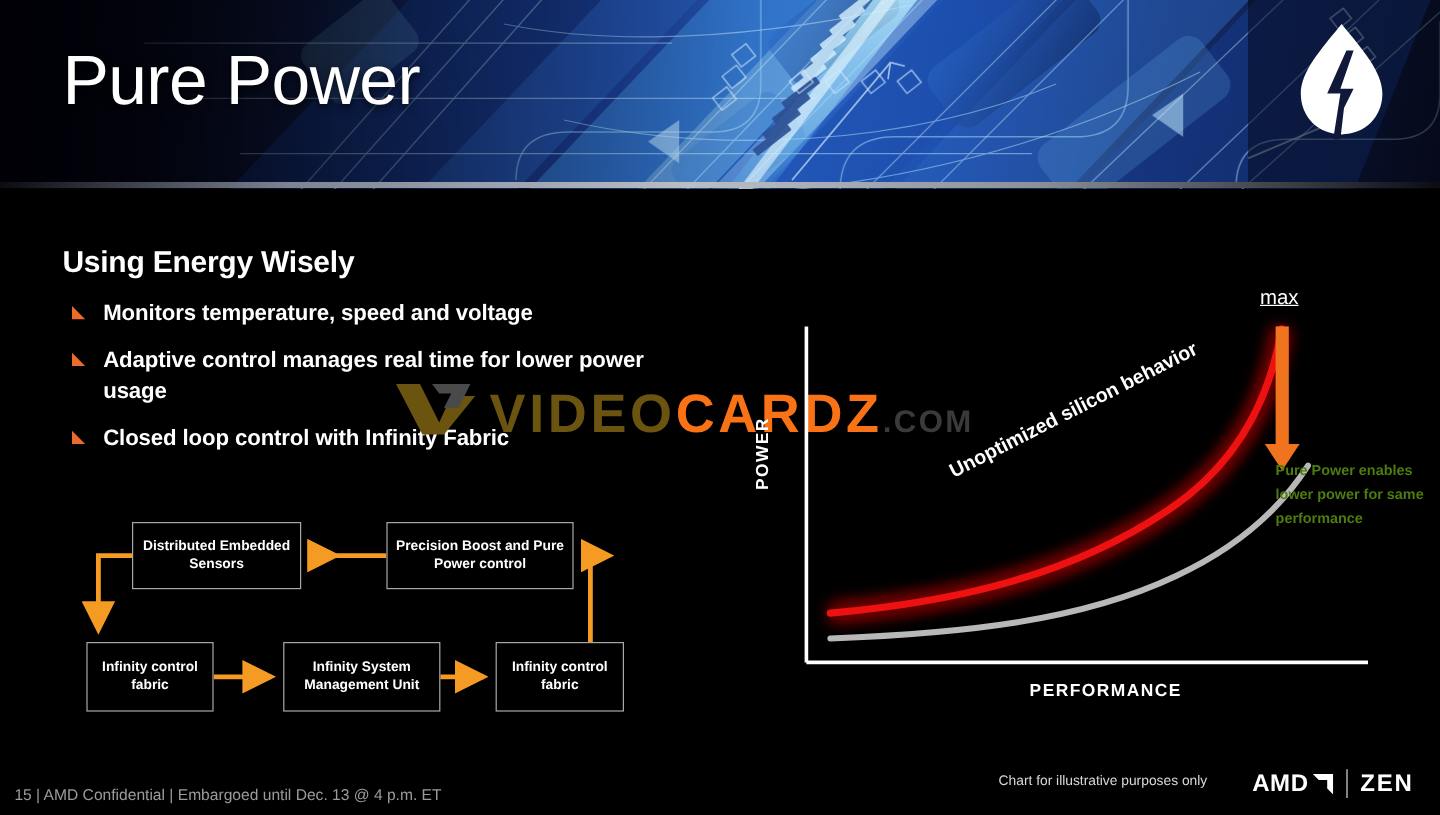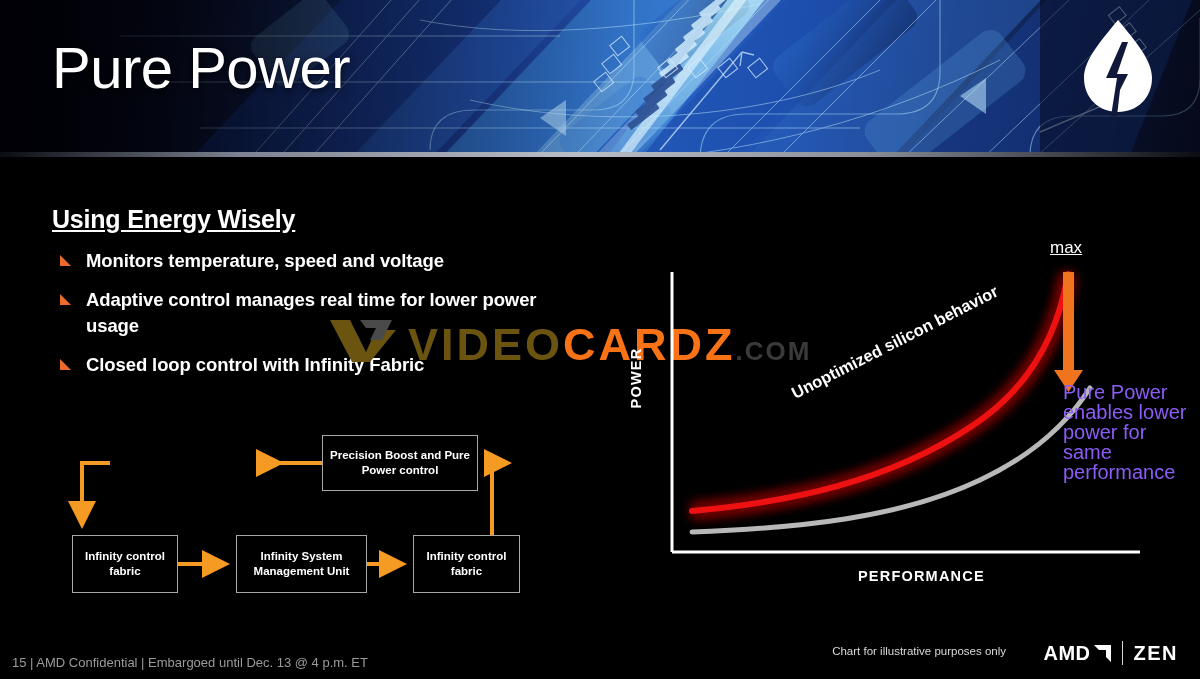--- a/index.html
+++ b/index.html
@@ -53,21 +53,20 @@
   }
 
   
   .section-heading {
     position: absolute;
     left: 52px; top: 205px;
     font-size: 25px;
     font-weight: bold;
     color: #ffffff;
     letter-spacing: -0.2px;
-    text-decoration: underline;
   }
   .bullets {
     position: absolute;
     left: 56px; top: 248px;
     width: 520px;
   }
   .bullet {
     position: relative;
     display: block;
     padding-left: 30px;
@@ -169,23 +168,23 @@
     font-weight: bold;
     line-height: 21px;
     transform: rotate(-27deg);
     transform-origin: left top;
     white-space: nowrap;
   }
   #label-callout {
     position: absolute;
     left: 443px; top: 152px;
     width: 125px;
-    color: #8b5cf6;
-    font-size: 20px;
-    font-weight: normal;
+    color: #4d7c0f;
+    font-size: 12px;
+    font-weight: bold;
     line-height: 20px;
   }
 
   
   .footer-left {
     position: absolute;
     left: 12px; top: 655px;
     color: #9b9b9b;
     font-size: 13px;
   }
@@ -395,20 +394,21 @@
         <path d="M50,38 L22,38 L22,100" marker-end="url(#arwD)"></path>
 
         <path d="M118,139 L166,139" marker-end="url(#arwR)"></path>
 
         <path d="M286,139 L343,139" marker-end="url(#arwR)"></path>
 
         <path d="M432,110 L432,38 L428,38" marker-end="url(#arwL)"></path>
       </g>
     </svg>
 
+    <div class="dbox" id="box-sensors">Distributed Embedded Sensors</div>
     <div class="dbox" id="box-precision">Precision Boost and Pure Power control</div>
     <div class="dbox" id="box-fabric-1">Infinity control fabric</div>
     <div class="dbox" id="box-ismu">Infinity System Management Unit</div>
     <div class="dbox" id="box-fabric-2">Infinity control fabric</div>
   </div>
 
   <div class="chart">
     <svg width="580" height="370" viewBox="0 0 580 370" style="position:absolute;left:0;top:0;">
       <defs>
         <filter id="redGlow" x="-60%" y="-60%" width="220%" height="220%">

